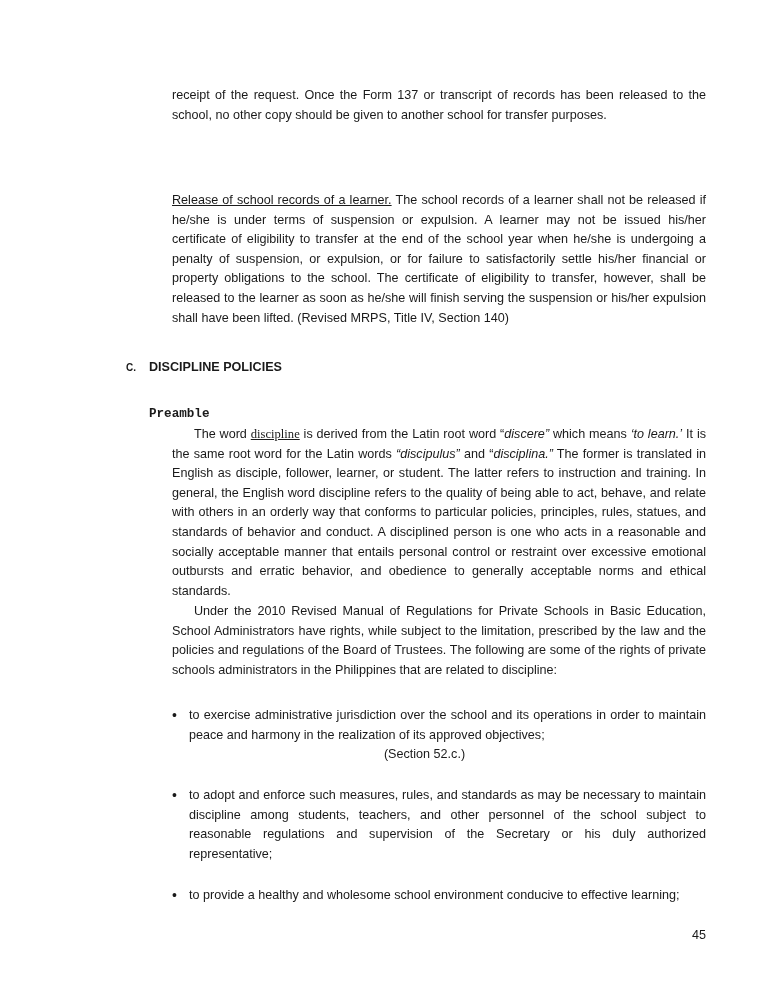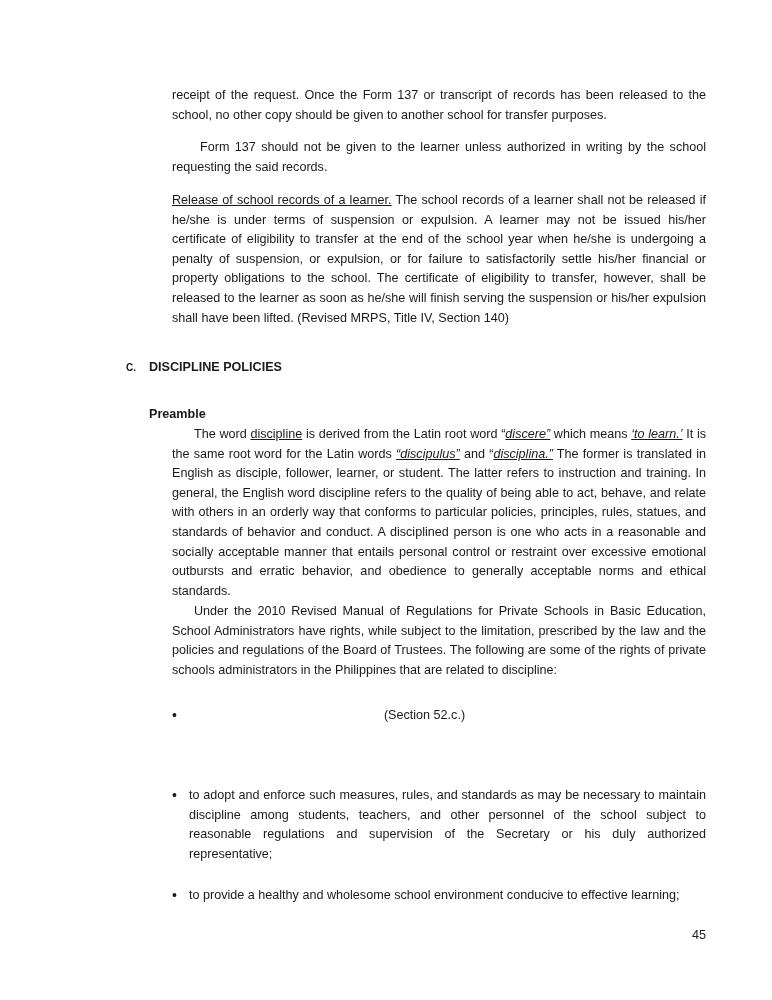--- a/index.html
+++ b/index.html
@@ -27,39 +27,40 @@
       left: 160px;
       width: 534px;
     }
     p {
       margin: 0;
       text-align: justify;
     }
     .indent { text-indent: 28px; }
     .indent-sm { text-indent: 22px; }
     .bold-u { font-weight: normal; text-decoration: underline; }
-    .u { text-decoration: underline; }
-    .i { font-style: italic; text-decoration: underline; }
+    .u { text-decoration: underline; font-family: Liberation Serif, serif; }
+    .i { font-style: italic; }
     .section-head {
       position: absolute;
       left: 114px;
       top: 358px;
       font-weight: bold;
       font-size: 12.6px;
       display: flex;
     }
     .section-letter {
       width: 23px;
       font-size: 10px;
     }
     .subhead {
       position: absolute;
       left: 137px;
       top: 405px;
       font-weight: bold;
+      font-family: Liberation Mono, monospace;
     }
     .bullet-item {
       position: absolute;
       left: 160px;
       width: 534px;
       display: flex;
     }
     .bullet {
       width: 17px;
       flex: none;
@@ -82,23 +83,20 @@
   </style>
 </head>
 <body>
 
 <div class="page">
 
   <div class="col" style="top:86px;">
     <p>receipt of the request. Once the Form 137 or transcript of records has been released to the school, no other copy should be given to another school for transfer purposes.</p>
   </div>
 
-  <div class="col" style="top:138px;">
-    <p class="indent">Form 137 should not be given to the learner unless authorized in writing by the school requesting the said records.</p>
-  </div>
 
   <div class="col" style="top:191px;">
     <p><span class="bold-u">Release of school records of a learner.</span><span> The school records of a learner shall not be released if he/she is under terms of suspension or expulsion. A learner may not be issued his/her certificate of eligibility to transfer at the end of the school year when he/she is undergoing a penalty of suspension, or expulsion, or for failure to satisfactorily settle his/her financial or property obligations to the school. The certificate of eligibility to transfer, however, shall be released to the learner as soon as he/she will finish serving the suspension or his/her expulsion shall have been lifted. (Revised MRPS, Title IV, Section 140)</span></p>
   </div>
 
   <div class="section-head">
     <span class="section-letter">C.</span>
     <span>DISCIPLINE POLICIES</span>
   </div>
 
@@ -108,20 +106,21 @@
     <p class="indent-sm"><span>The word </span><span class="u">discipline</span><span> is derived from the Latin root word “</span><span class="i">discere”</span><span> which means </span><span class="i">‘to learn.’</span><span> It is the same root word for the Latin words </span><span class="i">“discipulus”</span><span> and “</span><span class="i">disciplina.”</span><span> The former is translated in English as disciple, follower, learner, or student. The latter refers to instruction and training. In general, the English word discipline refers to the quality of being able to act, behave, and relate with others in an orderly way that conforms to particular policies, principles, rules, statues, and standards of behavior and conduct. A disciplined person is one who acts in a reasonable and socially acceptable manner that entails personal control or restraint over excessive emotional outbursts and erratic behavior, and obedience to generally acceptable norms and ethical standards.</span></p>
   </div>
 
   <div class="col" style="top:602px;">
     <p class="indent-sm">Under the 2010 Revised Manual of Regulations for Private Schools in Basic Education, School Administrators have rights, while subject to the limitation, prescribed by the law and the policies and regulations of the Board of Trustees. The following are some of the rights of private schools administrators in the Philippines that are related to discipline:</p>
   </div>
 
   <div class="bullet-item" style="top:706px;">
     <span class="bullet">•</span>
     <div class="bullet-text">
+      <p>to exercise administrative jurisdiction over the school and its operations in order to maintain peace and harmony in the realization of its approved objectives;</p>
       <p class="cite">(Section 52.c.)</p>
     </div>
   </div>
 
   <div class="bullet-item" style="top:786px;">
     <span class="bullet">•</span>
     <div class="bullet-text">
       <p>to adopt and enforce such measures, rules, and standards as may be necessary to maintain discipline among students, teachers, and other personnel of the school subject to reasonable regulations and supervision of the Secretary or his duly authorized representative;</p>
     </div>
   </div>

